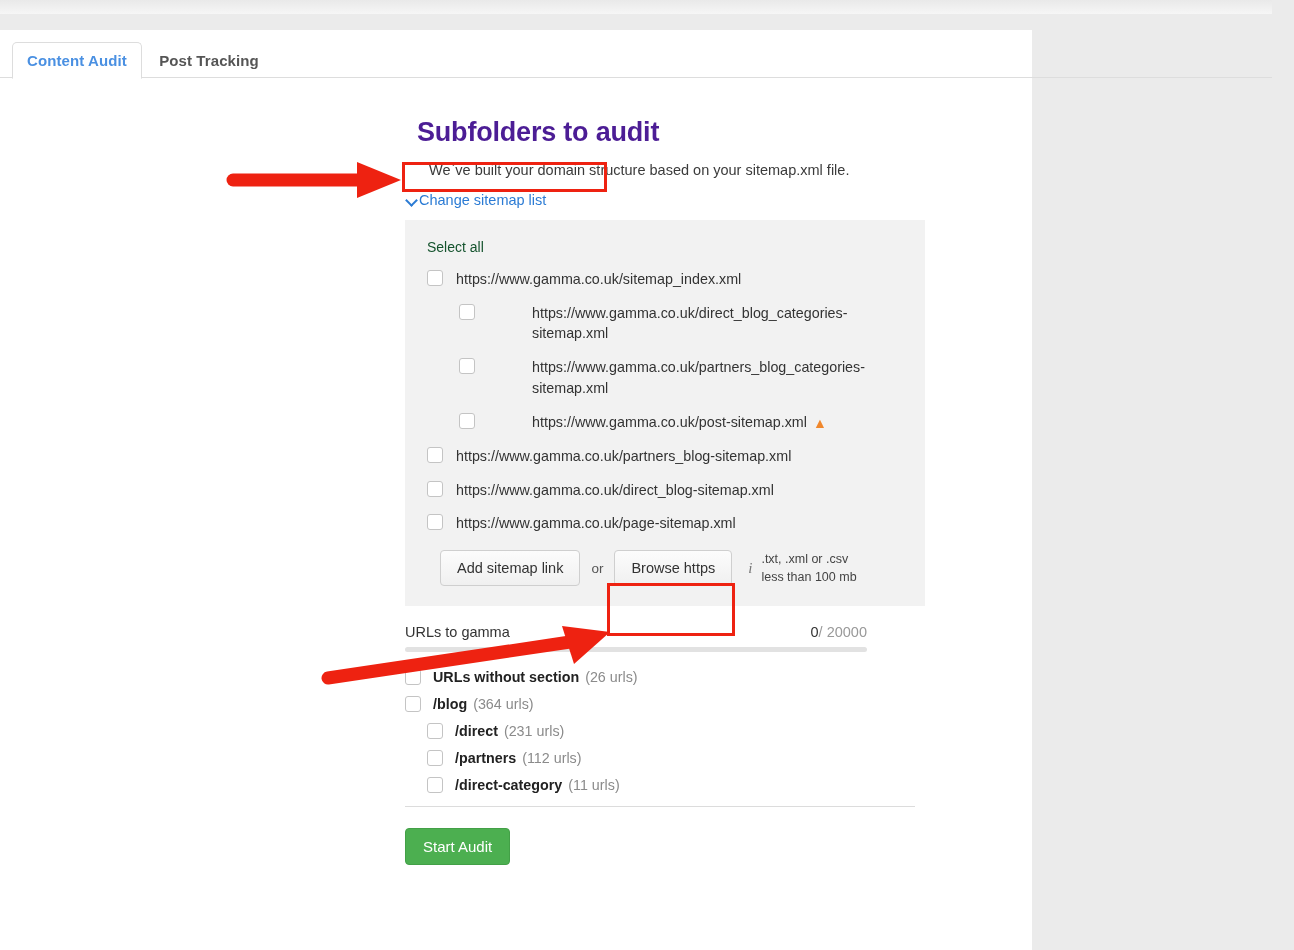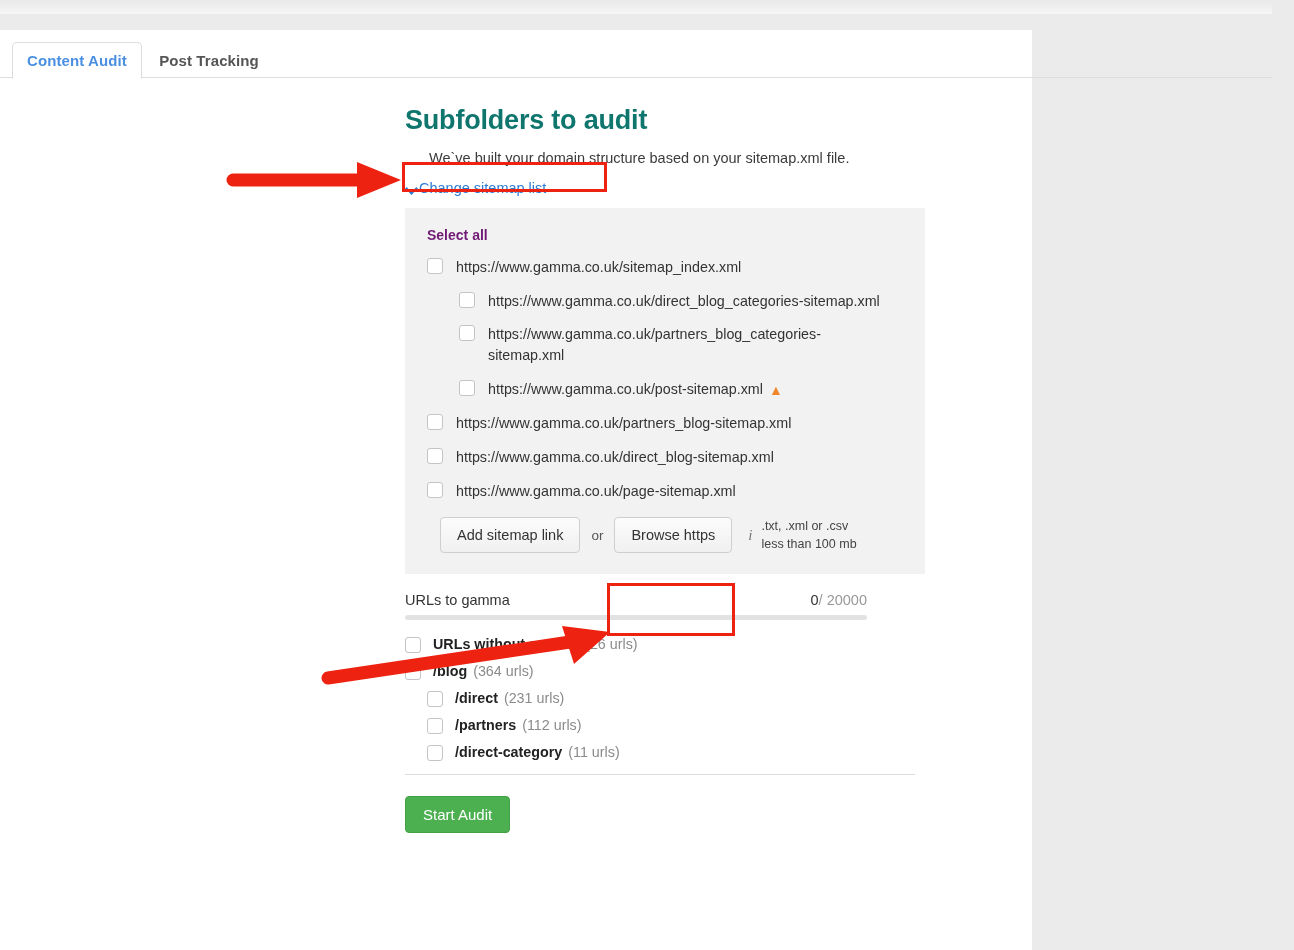--- a/index.html
+++ b/index.html
@@ -55,22 +55,22 @@
     color: #555;
     background: transparent;
     z-index: 2;
   }
 
   
   .content {
     position: absolute; left: 405px; top: 75px; width: 520px;
   }
   h1.title {
-    margin: 0; padding: 0;
-    font-size: 27px; font-weight: bold; color: #0f766e;
+    margin: 12px; padding: 0;
+    font-size: 27px; font-weight: bold; color: #4c1d95;
     letter-spacing: -.2px;
   }
   .subtitle {
     margin-top: 14px;
     font-size: 14.5px; color: #3b3b3b; margin-left: 24px;
   }
 
   
   .change-wrap {
     position: relative; margin-top: 10px;
@@ -92,27 +92,27 @@
   }
 
   
   .panel {
     margin-top: 8px;
     width: 520px;
     background: #f2f2f2;
     padding: 18px 22px 20px 22px;
   }
   .select-all {
-    font-size: 14px; color: #701a75; font-weight: bold; cursor: pointer;
+    font-size: 14px; color: #14532d; font-weight: normal; cursor: pointer;
     display: inline-block; margin-bottom: 14px;
   }
   .cb-row {
     display: flex; align-items: flex-start; margin-bottom: 13px;
   }
-  .cb-row.lvl2 { padding-left: 32px; }
+  .cb-row.lvl2 { padding-left: 32px; gap: 44px; }
   .cbox {
     flex: 0 0 auto;
     width: 16px; height: 16px; margin-top: 1px;
     background: #fff;
     border: 1px solid #c4c4c4;
     border-radius: 3px;
     cursor: pointer;
   }
   .cb-label {
     margin-left: 13px;

